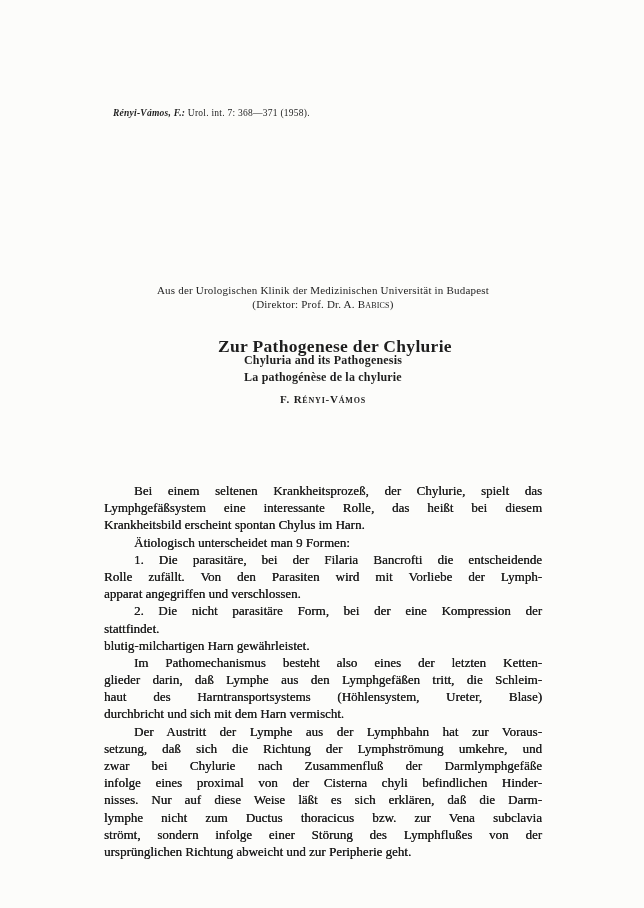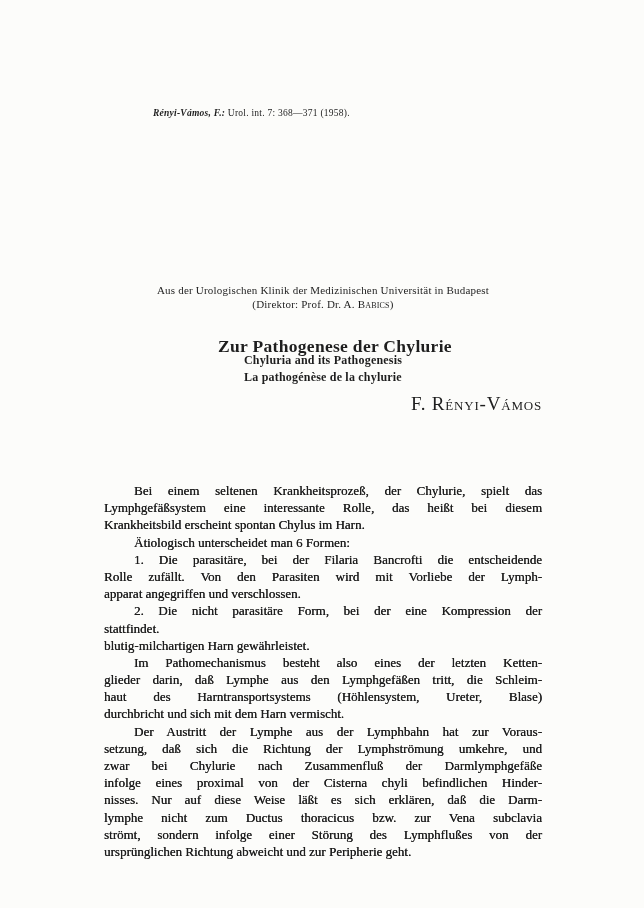--- a/index.html
+++ b/index.html
@@ -17,21 +17,20 @@
     font-family: "Liberation Serif", serif;
     overflow: hidden;
   }
   .citation {
     position: absolute;
     left: 113px;
     top: 108px;
     font-size: 9.5px;
     letter-spacing: 0.25px;
     white-space: nowrap;
-    margin-left: 40px;
   }
   .citation .cit-author {
     font-style: italic;
     font-weight: bold;
   }
   .content-col {
     position: absolute;
     left: 104px;
     width: 438px;
   }
@@ -55,24 +54,25 @@
   .subtitles {
     top: 352px;
     text-align: center;
     font-size: 12px;
     font-weight: bold;
     line-height: 17px;
     letter-spacing: 0.2px;
   }
   .author-line {
     top: 393px;
-    text-align: right;
-    font-size: 19px;
+    text-align: center;
+    font-size: 11px;
     font-variant: small-caps;
     letter-spacing: 0.8px;
+    font-weight: bold;
   }
   .body-text {
     top: 434px;
     font-size: 13px;
     text-shadow: 0.25px 0 0 currentColor;
     margin-top: 48px;
   }
   .bline {
     height: 17.2px;
     line-height: 17.2px;
@@ -107,21 +107,21 @@
     <div>Chyluria and its Pathogenesis</div>
     <div>La pathogénèse de la chylurie</div>
   </div>
 
   <div class="content-col author-line" style="position: absolute;">F. Rényi-Vámos</div>
 
   <div class="content-col body-text" style="position: absolute;">
       <div class="bline first">Bei einem seltenen Krankheitsprozeß, der Chylurie, spielt das</div>
       <div class="bline">Lymphgefäßsystem eine interessante Rolle, das heißt bei diesem</div>
       <div class="bline last">Krankheitsbild erscheint spontan Chylus im Harn.</div>
-      <div class="bline first last">Ätiologisch unterscheidet man 6 Formen:</div>
+      <div class="bline first last">Ätiologisch unterscheidet man 9 Formen:</div>
       <div class="bline first">1. Die parasitäre, bei der Filaria Bancrofti die entscheidende</div>
       <div class="bline">Rolle zufällt. Von den Parasiten wird mit Vorliebe der Lymph-</div>
       <div class="bline last">apparat angegriffen und verschlossen.</div>
       <div class="bline first">2. Die nicht parasitäre Form, bei der eine Kompression der</div>
       <div class="bline last">stattfindet.</div>
       <div class="bline last">blutig-milchartigen Harn gewährleistet.</div>
       <div class="bline first">Im Pathomechanismus besteht also eines der letzten Ketten-</div>
       <div class="bline">glieder darin, daß Lymphe aus den Lymphgefäßen tritt, die Schleim-</div>
       <div class="bline">haut des Harntransportsystems (Höhlensystem, Ureter, Blase)</div>
       <div class="bline last">durchbricht und sich mit dem Harn vermischt.</div>

